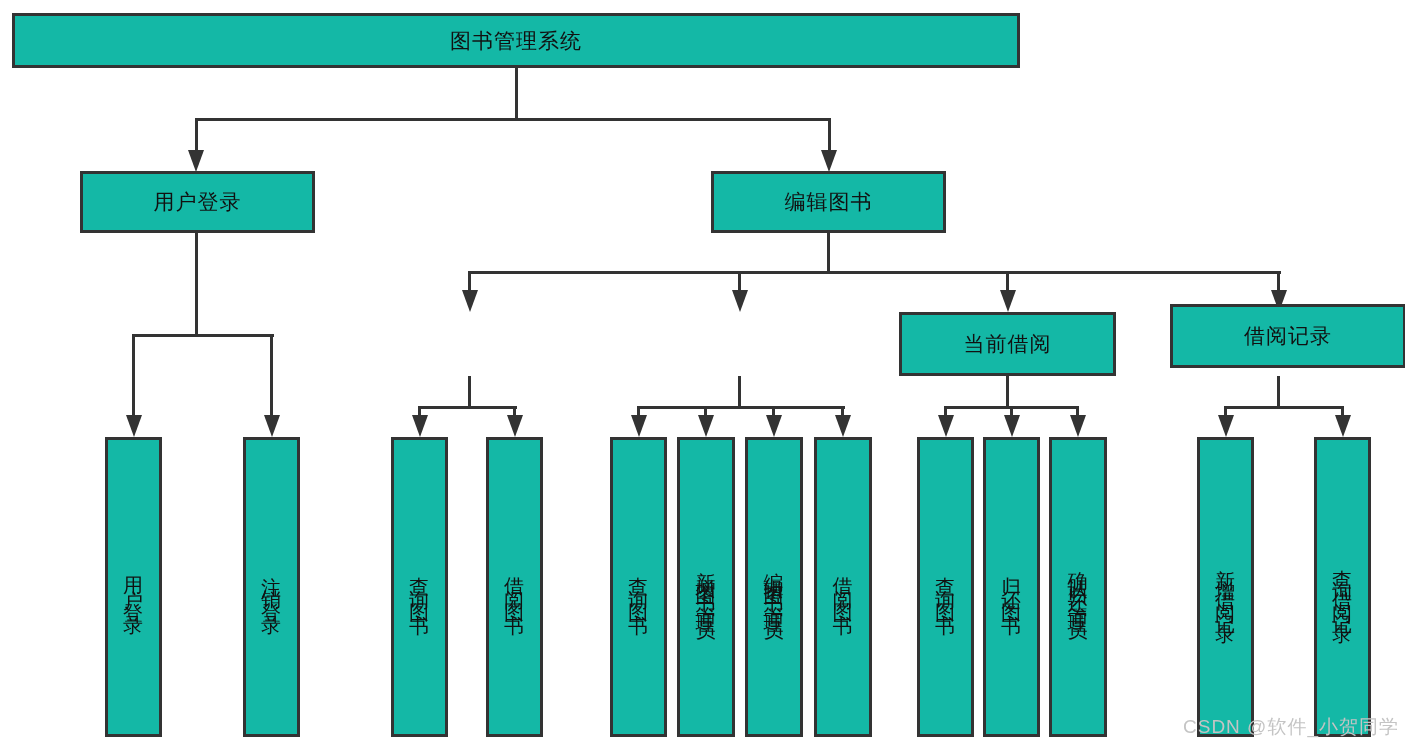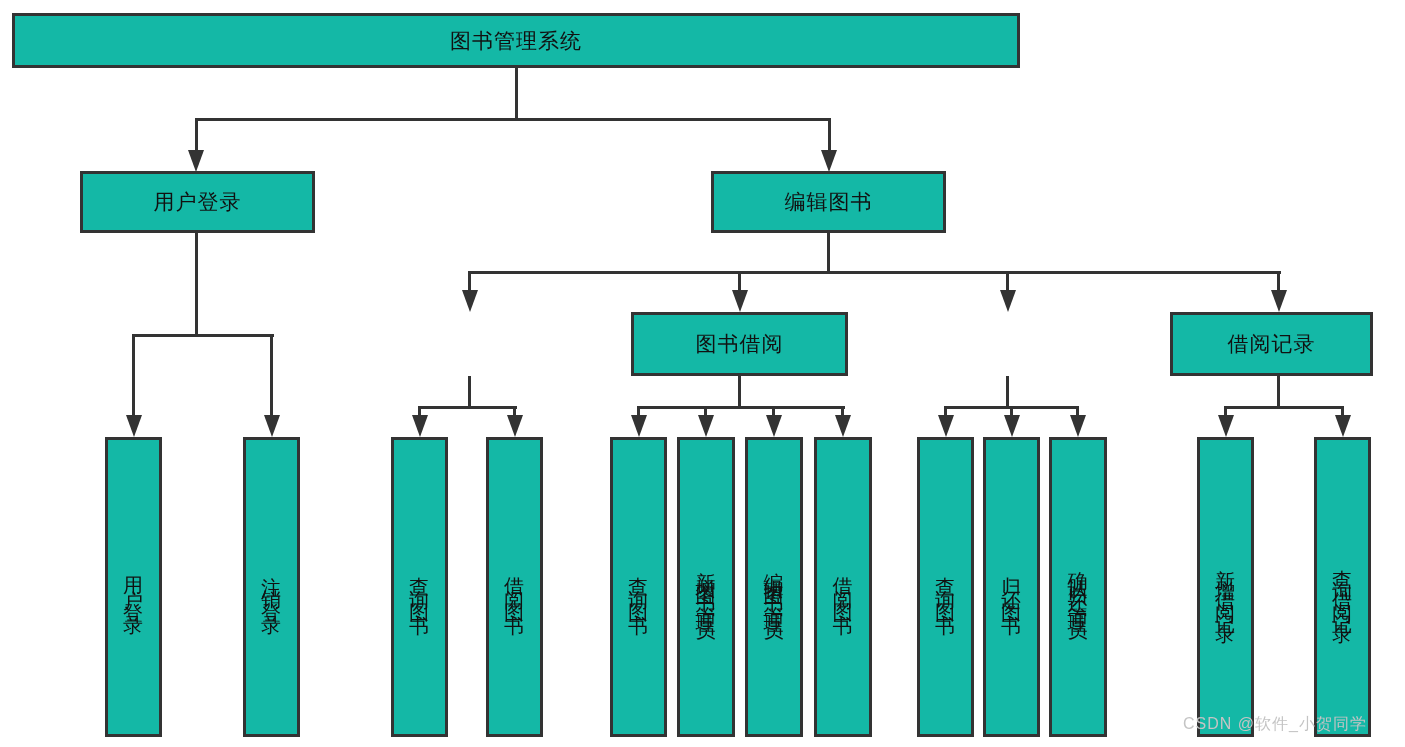--- a/index.html
+++ b/index.html
@@ -47,21 +47,21 @@
     position: absolute;
     width: 0; height: 0;
     border-left: 8px solid transparent;
     border-right: 8px solid transparent;
     border-top: 22px solid var(--line, #333333);
   }
   .watermark {
     position: absolute;
     left: 1183px;
     top: 714px;
-    font-size: 16px;
+    font-size: 19px;
     letter-spacing: 1px;
     color: var(--wm, #c4c4c4);
     z-index: 5;
     white-space: nowrap;
   }
 </style>
 </head>
 <body>
 
 <div class="diagram" style="--line: #333333; --text: #111111; --wm: #c4c4c4; --bg: #ffffff;">
@@ -95,24 +95,24 @@
   <div class="cl" style="left:468px; top:271px; width:813px; height:3px;"></div>
   <div class="cl" style="left:468px; top:273px; width:3px; height:19px;"></div>
   <div class="arrow" style="left:462px; top:290px;"></div>
   <div class="cl" style="left:738px; top:273px; width:3px; height:19px;"></div>
   <div class="arrow" style="left:732px; top:290px;"></div>
   <div class="cl" style="left:1006px; top:273px; width:3px; height:19px;"></div>
   <div class="arrow" style="left:1000px; top:290px;"></div>
   <div class="cl" style="left:1277px; top:273px; width:3px; height:19px;"></div>
   <div class="arrow" style="left:1271px; top:290px;"></div>
 
-  <div class="box" style="left:631px; top:312px; width:217px; height:64px;">
-    <span class="hlabel">图书借阅</span>
+  <div class="box" style="left:899px; top:312px; width:217px; height:64px;">
+    <span class="hlabel">当前借阅</span>
   </div>
-  <div class="box" style="left:1170px; top:312px; width:203px; height:64px;">
+  <div class="box" style="left:1170px; top:304px; width:236px; height:64px;">
     <span class="hlabel">借阅记录</span>
   </div>
 
   <div class="cl" style="left:468px; top:376px; width:3px; height:32px;"></div>
   <div class="cl" style="left:418px; top:406px; width:99px; height:3px;"></div>
   <div class="cl" style="left:418px; top:408px; width:3px; height:10px;"></div>
   <div class="arrow" style="left:412px; top:415px;"></div>
   <div class="cl" style="left:513px; top:408px; width:3px; height:10px;"></div>
   <div class="arrow" style="left:507px; top:415px;"></div>
 

